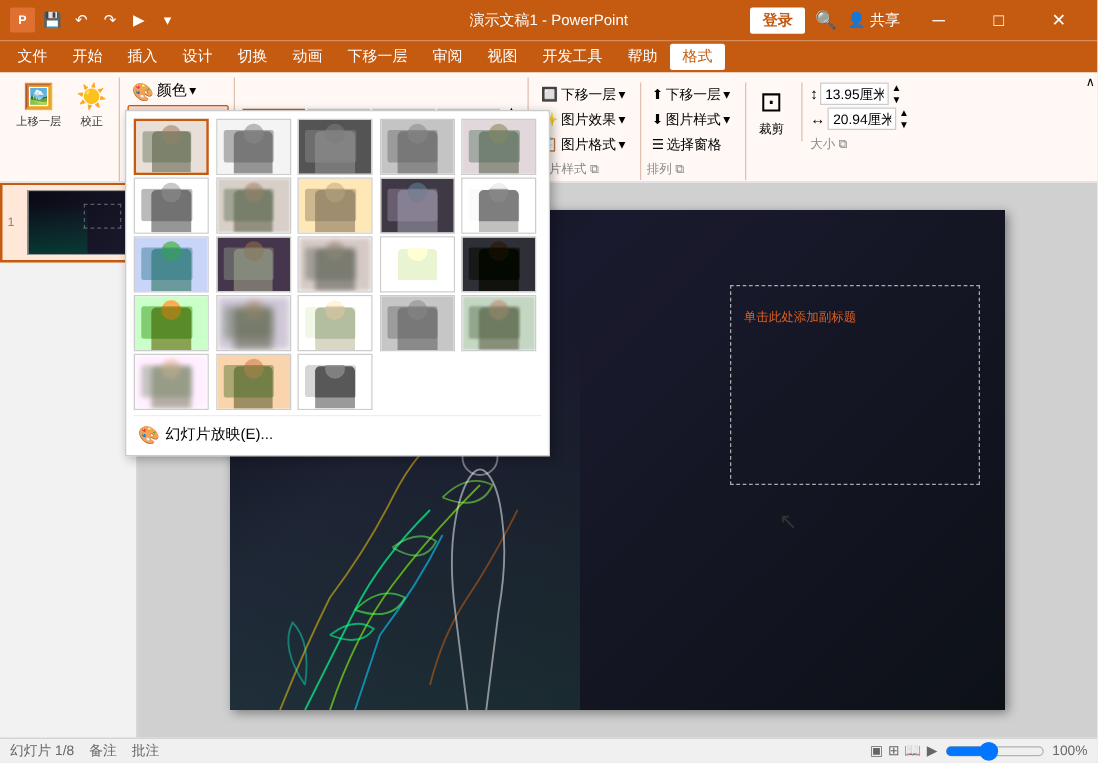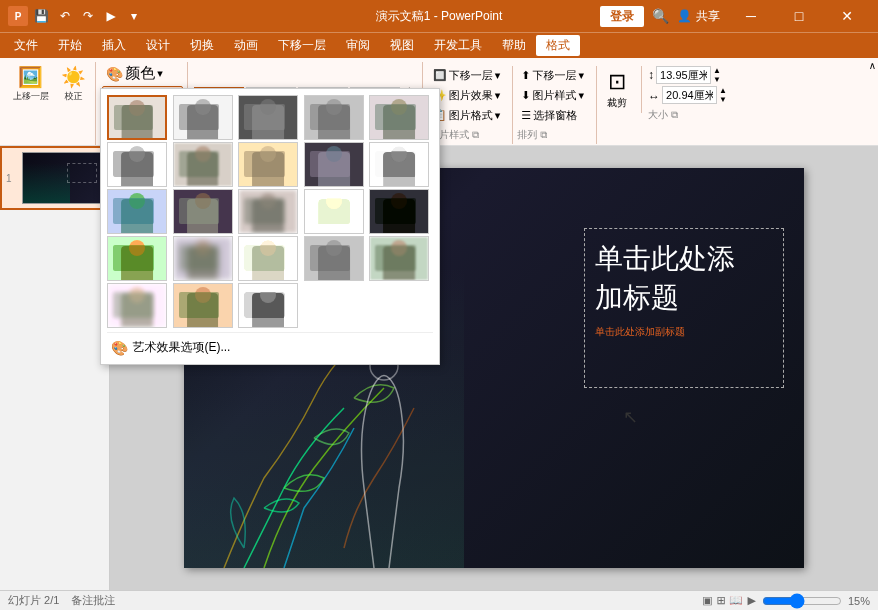--- a/index.html
+++ b/index.html
@@ -265,21 +265,21 @@
       </div>
     </div>
     <div class="ribbon-group-label"></div>
   </div>
 
   <div class="ribbon-group" style="position:relative;">
     <div class="ribbon-group-content">
       <div style="display:flex;flex-direction:column;gap:1px;">
         <div class="ribbon-small-btn">
           <span style="font-size:14px;">🎨</span>
-          <span style="font-size:15px;">颜色</span>
+          <span style="font-size:12px;">颜色</span>
           <span>▾</span>
         </div>
         <div class="ribbon-small-btn" style="background:#fce0d0; border:1px solid #c55a11;">
           <span style="font-size:14px;">🖼</span>
           <span style="font-size:11px;">艺术效果</span>
           <span>▾</span>
         </div>
       </div>
     </div>
     <div class="ribbon-group-label"></div>
@@ -533,21 +533,21 @@
       <div class="art-effect-thumb" title="剪裁">
         <div style="width:100%;height:100%;background:#c0b8c8;filter:grayscale(1) contrast(4);position:relative;overflow:hidden;">
     <div style="position:absolute;bottom:0;left:50%;transform:translateX(-50%);width:55%;height:80%;background:rgba(100,100,80,0.6);border-radius:4px 4px 0 0;"></div>
     <div style="position:absolute;top:3px;left:50%;transform:translateX(-50%);width:16px;height:16px;background:rgba(180,150,130,0.8);border-radius:50%;"></div>
     <div style="position:absolute;top:8px;left:5px;width:70%;height:60%;background:rgba(80,100,70,0.4);border-radius:2px;"></div>
   </div>
       </div>
     </div>
   <div class="dropdown-footer">
     <span style="color:#c55a11;font-size:14px;">🎨</span>
-    <span>艺术效果选项(E)...</span>
+    <span>幻灯片放映(E)...</span>
   </div>
 </div>
 
 <div class="workspace" style="height:calc(610px - 32px - 26px - 88px - 20px);">
 
   <div class="sidebar">
     <div class="slide-thumb active">
       <div class="slide-num">1</div>
       <div class="slide-preview">
         <div style="position:absolute;inset:0;background:linear-gradient(135deg,#0a0a15,#1a1a2e);"></div>
@@ -579,33 +579,32 @@
 
           <path d="M190,320 Q185,280 180,240 Q175,200 180,170 Q185,140 195,130 Q200,125 205,130 Q215,140 218,170 Q222,200 215,240 Q210,280 205,320" stroke="white" opacity="0.5"></path>
 
           <circle cx="200" cy="118" r="14" stroke="white" opacity="0.4"></circle>
         </g>
       </svg>
 
       <div style="position:absolute;bottom:0;left:0;width:280px;height:300px;background:linear-gradient(to top,rgba(10,30,20,0.8),transparent);mix-blend-mode:screen;"></div>
 
       <div class="text-box-main">
-        <div class="slide-main-title">单击此处添<br>加标题</div>
         <div class="slide-subtitle">单击此处添加副标题</div>
       </div>
     </div>
 
     <div style="position:absolute;right:240px;top:260px;font-size:18px;color:#333;pointer-events:none;">↖</div>
   </div>
 </div>
 
 <div class="statusbar">
-  <span>幻灯片 2/1</span>
+  <span>幻灯片 1/8</span>
   <span style="margin-left:12px;">备注</span>
-  <span style="text-align:right;">批注</span>
+  <span style="margin-left:12px;text-align:right;">批注</span>
   <div style="flex:1;"></div>
   <span style="cursor:pointer;">▣</span>
   <span style="cursor:pointer;margin-left:4px;">⊞</span>
   <span style="cursor:pointer;margin-left:4px;">📖</span>
   <span style="cursor:pointer;margin-left:4px;">▶</span>
   <input type="range" min="25" max="200" value="100" style="width: 80px; margin: 0px 6px;">
-  <span>15%</span>
+  <span>100%</span>
 </div>
 
 </body></html>

